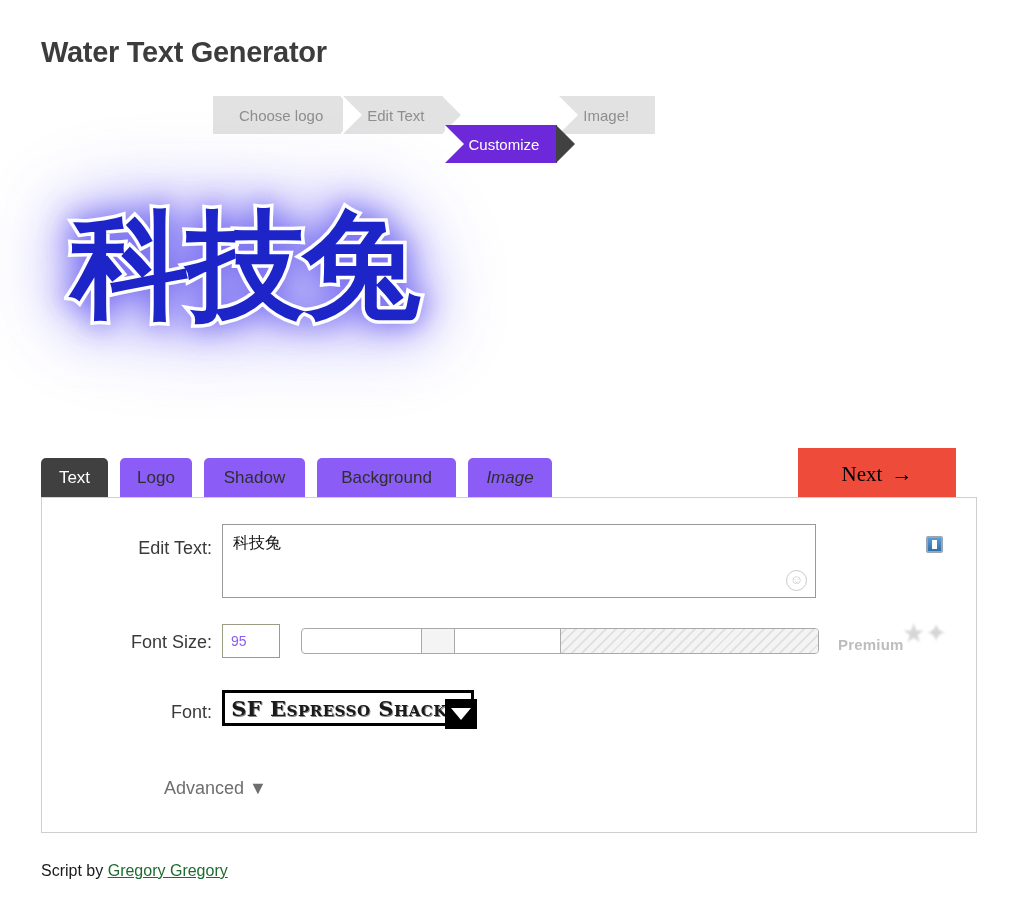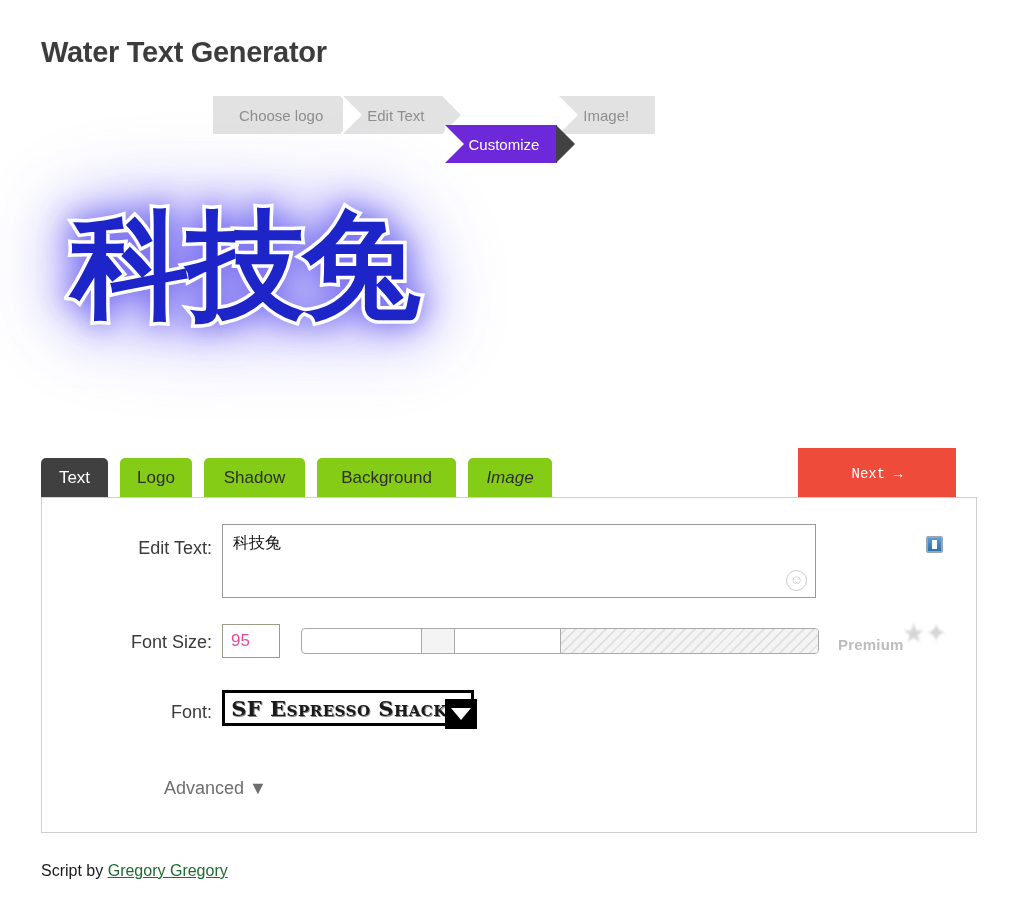--- a/index.html
+++ b/index.html
@@ -97,45 +97,45 @@
   
   .tabbar {
     position: absolute;
     left: 41px; top: 458px;
     width: 936px; height: 40px;
   }
   .tab {
     position: absolute;
     top: 0;
     height: 40px;
-    background: #84cc16;
+    background: #8b5cf6;
     color: #2e2e2e;
     border-radius: 5px 5px 0 0;
     font-size: 17px;
     display: flex;
     align-items: center;
     justify-content: center;
     padding: 0 14px;
   }
   .tab.active { background: #404040; color: #ffffff; }
 
   .next-btn {
     position: absolute;
     left: 757px; top: -10px;
     width: 158px; height: 52px;
     background: #ef4b3a;
-    color: #ffffff;
-    font-size: 14px;
+    color: #000000;
+    font-size: 21px;
     display: flex;
     align-items: center;
     justify-content: center;
     gap: 9px;
     border: none;
     cursor: pointer;
-    font-family: Liberation Mono, monospace;
+    font-family: Liberation Serif, serif;
   }
 
   
   .panel {
     position: absolute;
     left: 41px; top: 497px;
     width: 936px; height: 336px;
     border: 1px solid #cfcfcf;
     background: #ffffff;
   }
@@ -200,22 +200,22 @@
   
   .r-fontsize { left: 0; top: 126px; width: 100%; height: 40px; }
   .r-fontsize .row-label { left: 30px; top: 8px; width: 140px; }
   .fs-input {
     position: absolute;
     left: 180px; top: 0;
     width: 58px; height: 34px;
     border: 1px solid #9b9b86;
     background: #ffffff;
     font-family: "Liberation Sans", sans-serif;
-    font-size: 17px;
-    color: #ec4899;
+    font-size: 14px;
+    color: #8b5cf6;
     padding: 0 8px;
     outline: none;
   }
   .slider {
     position: absolute;
     left: 259px; top: 4px;
     width: 518px; height: 26px;
     border: 1px solid #a9a9a9;
     border-radius: 4px;
     background: #ffffff;

